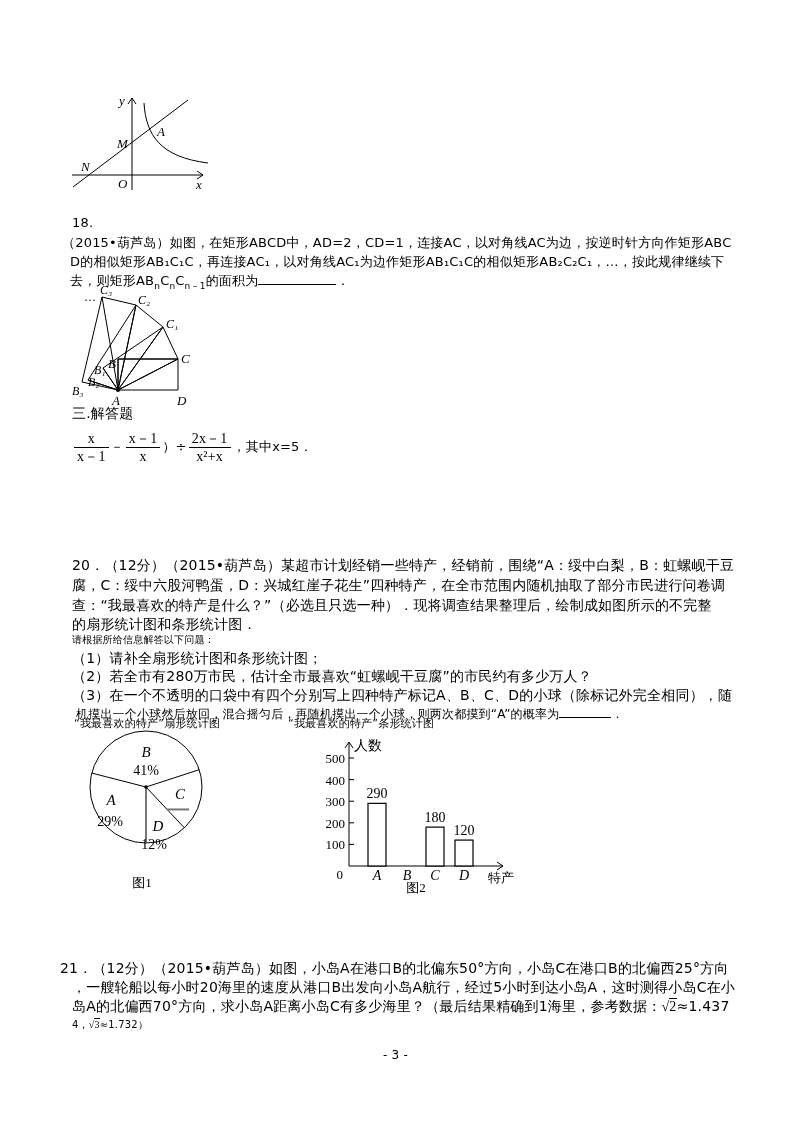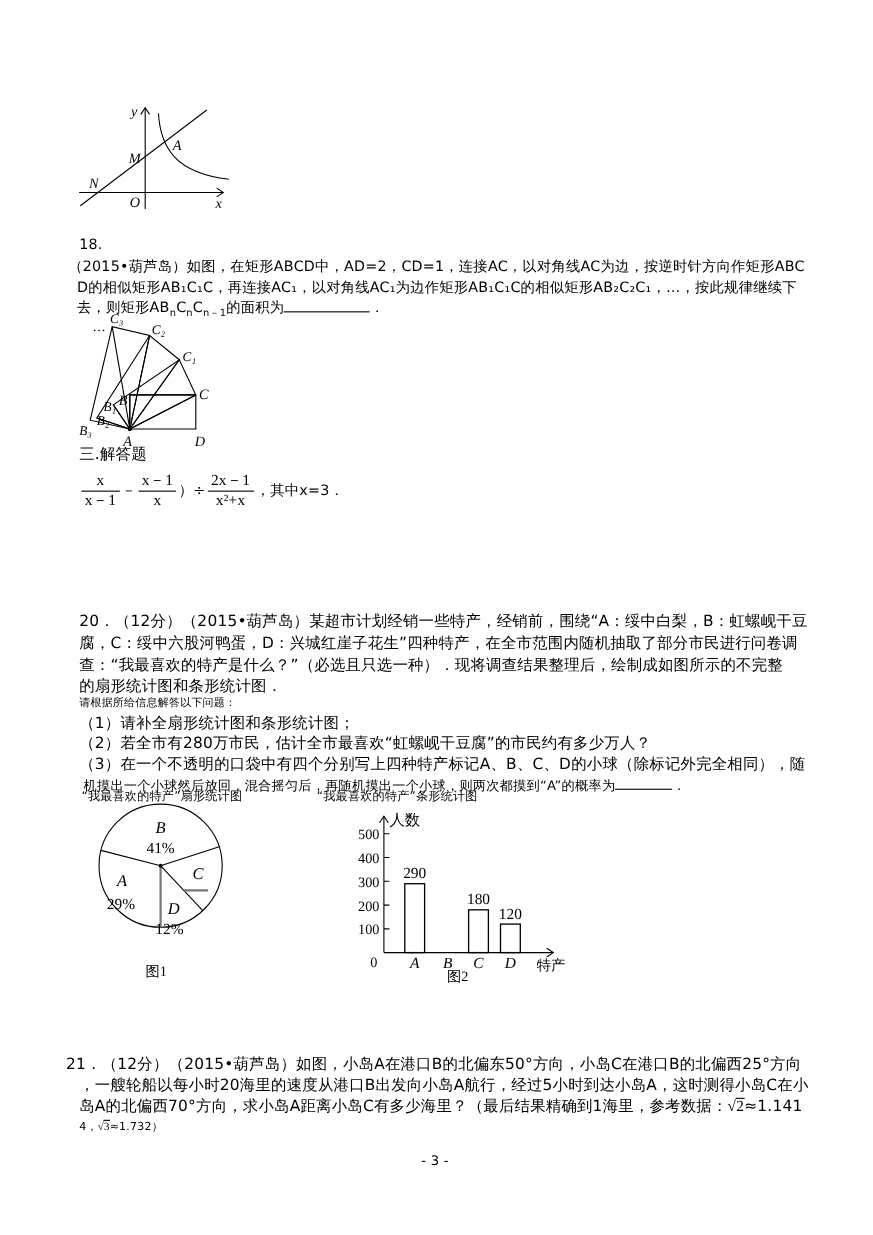--- a/index.html
+++ b/index.html
@@ -71,21 +71,21 @@
   <text x="34" y="94" font-size="12" font-style="italic">B₁</text>
   <text x="28" y="106" font-size="12" font-style="italic">B₂</text>
   <text x="12" y="115" font-size="12" font-style="italic">B₃</text>
   <text x="52" y="125" font-size="13" font-style="italic">A</text>
   <text x="117" y="125" font-size="13" font-style="italic">D</text>
 </svg>
 
 <div class="txt heading" style="left:72px;top:404px">三.解答题</div>
 
 <div class="txt" style="left:72px;top:428px;line-height:38px">
-  <span class="frac"><span class="num">x</span><span class="den">x－1</span></span><span>－</span><span class="frac"><span class="num">x－1</span><span class="den">x</span></span><span>）÷</span><span class="frac"><span class="num">2x－1</span><span class="den">x²+x</span></span><span>，其中x=3．</span>
+  <span class="frac"><span class="num">x</span><span class="den">x－1</span></span><span>－</span><span class="frac"><span class="num">x－1</span><span class="den">x</span></span><span>）÷</span><span class="frac"><span class="num">2x－1</span><span class="den">x²+x</span></span><span>，其中x=5．</span>
 </div>
 
 <div class="txt" style="left:72px;top:555px;font-size:14px;line-height:20px">20．（12分）（2015•葫芦岛）某超市计划经销一些特产，经销前，围绕“A：绥中白梨，B：虹螺岘干豆</div>
 <div class="txt" style="left:72px;top:575px;font-size:14px;line-height:20px">腐，C：绥中六股河鸭蛋，D：兴城红崖子花生”四种特产，在全市范围内随机抽取了部分市民进行问卷调</div>
 <div class="txt" style="left:72px;top:595px;font-size:14px;line-height:20px">查：“我最喜欢的特产是什么？”（必选且只选一种）．现将调查结果整理后，绘制成如图所示的不完整</div>
 <div class="txt" style="left:72px;top:614px;font-size:14px;line-height:20px">的扇形统计图和条形统计图．</div>
 <div class="txt" style="left:72px;top:630px;font-size:10px;line-height:20px">请根据所给信息解答以下问题：</div>
 <div class="txt" style="left:72px;top:648px;font-size:14px;line-height:20px">（1）请补全扇形统计图和条形统计图；</div>
 <div class="txt" style="left:72px;top:666px;font-size:14px;line-height:20px">（2）若全市有280万市民，估计全市最喜欢“虹螺岘干豆腐”的市民约有多少万人？</div>
 <div class="txt" style="left:72px;top:685px;font-size:14px;line-height:20px">（3）在一个不透明的口袋中有四个分别写上四种特产标记A、B、C、D的小球（除标记外完全相同），随</div>
@@ -140,19 +140,19 @@
     <text x="115" y="92.12" font-size="14" text-anchor="middle">180</text>
     <text x="144" y="150" font-size="14" font-style="italic" text-anchor="middle">D</text>
     <rect x="135" y="110.08" width="18" height="25.92" fill="#fff" stroke="#000" stroke-width="1.2"></rect>
     <text x="144" y="105.08" font-size="14" text-anchor="middle">120</text>
     <text x="96" y="162" font-size="13" text-anchor="middle" font-family="DejaVu Sans, sans-serif">图2</text>
   </svg>
 
 <div class="txt" style="left:60px;top:958px;font-size:14px;line-height:20px">21．（12分）（2015•葫芦岛）如图，小岛A在港口B的北偏东50°方向，小岛C在港口B的北偏西25°方向</div>
 <div class="txt" style="left:72px;top:977px;font-size:14px;line-height:20px">，一艘轮船以每小时20海里的速度从港口B出发向小岛A航行，经过5小时到达小岛A，这时测得小岛C在小</div>
 <div class="txt" style="left:72px;top:996px;font-size:14px;line-height:20px">
-  <span>岛A的北偏西70°方向，求小岛A距离小岛C有多少海里？（最后结果精确到1海里，参考数据：</span><span class="serif">√</span><span class="serif" style="border-top:1px solid #000">2</span><span>≈1.141</span>
+  <span>岛A的北偏西70°方向，求小岛A距离小岛C有多少海里？（最后结果精确到1海里，参考数据：</span><span class="serif">√</span><span class="serif" style="border-top:1px solid #000">2</span><span>≈1.437</span>
 </div>
 <div class="txt" style="left:72px;top:1015px;font-size:10px;line-height:20px">
   <span>4，</span><span class="serif">√</span><span class="serif" style="border-top:1px solid #000">3</span><span>≈1.732）</span>
 </div>
 
 <div class="txt page-num" style="left:383px;top:1046px">- 3 -</div>
 
 </body></html>

